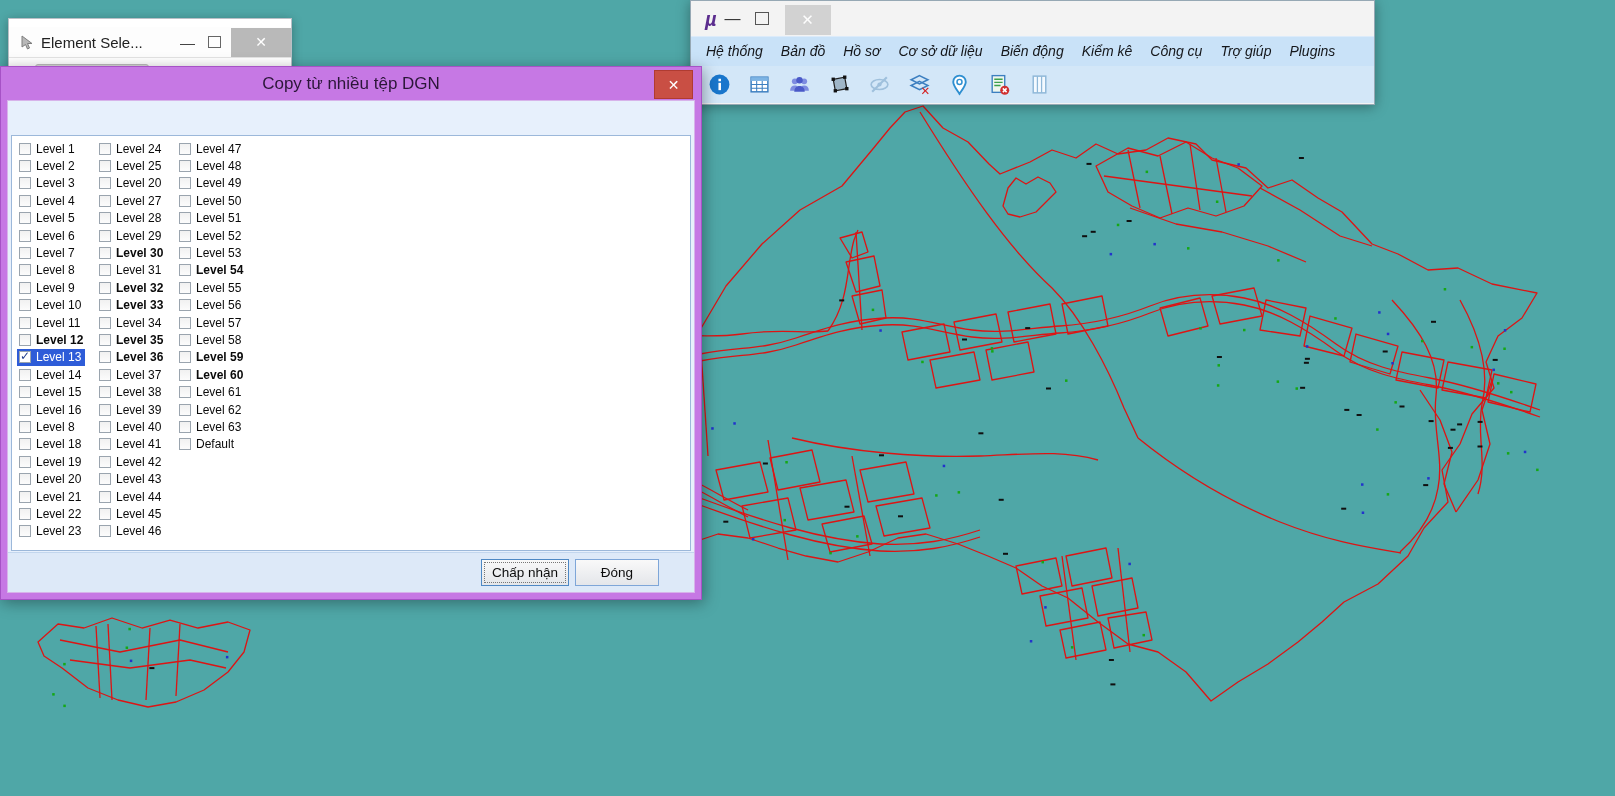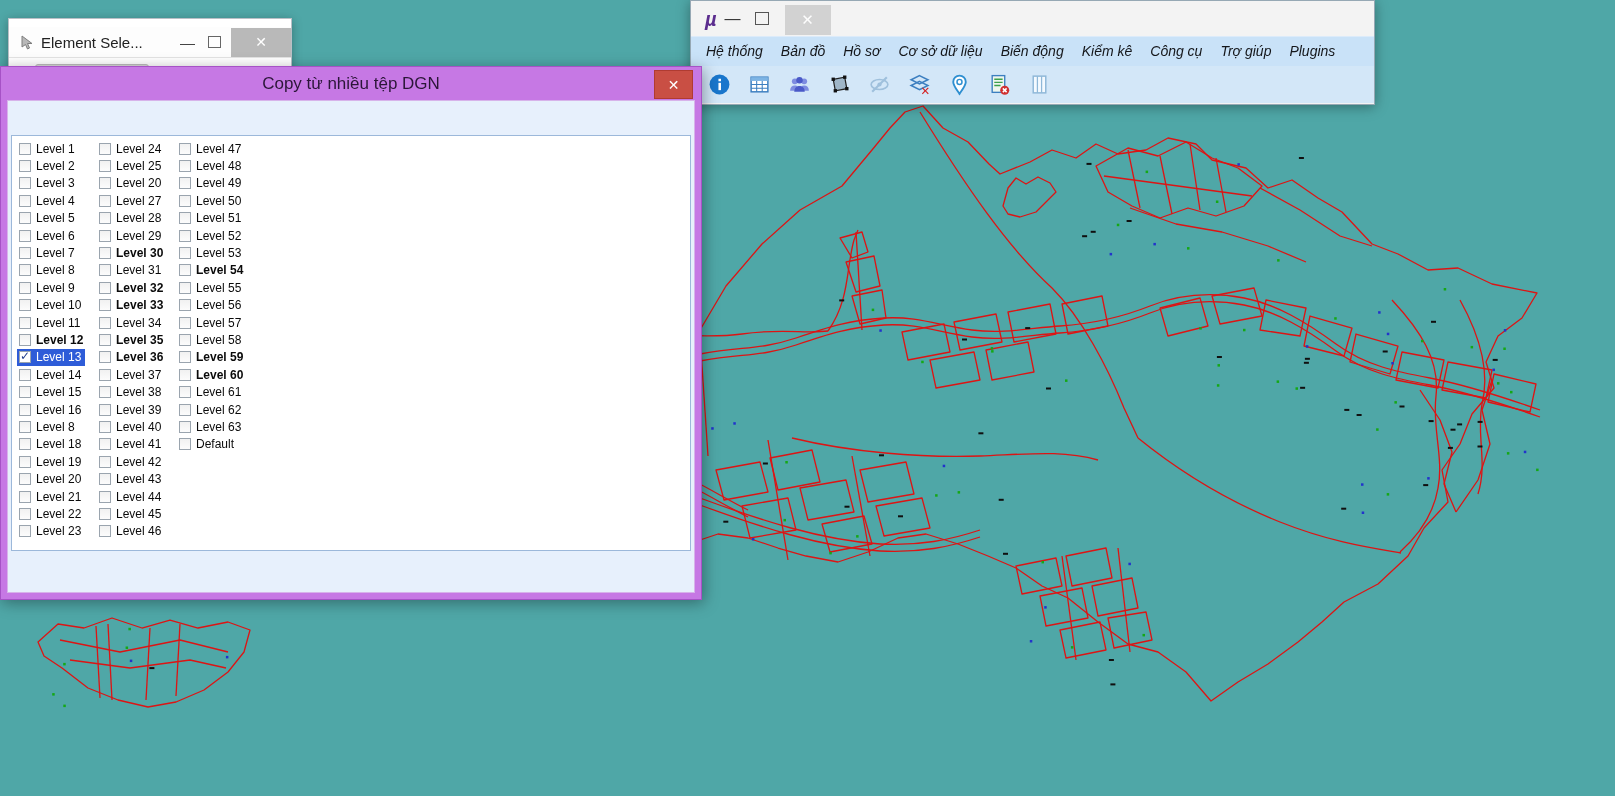--- a/index.html
+++ b/index.html
@@ -635,16 +635,20 @@
             <div class="lvl-row">
               <span class="cb"></span>
               <span>Level 63</span>
             </div>
             <div class="lvl-row">
               <span class="cb"></span>
               <span>Default</span>
             </div>
           </div>
       </div>
+      <div class="dlg-footer">
+        <div class="dlg-btn btn-accept">Chấp nhận</div>
+        <div class="dlg-btn btn-close">Đóng</div>
+      </div>
     </div>
   </div>
 
 </div>
 
 </body></html>

